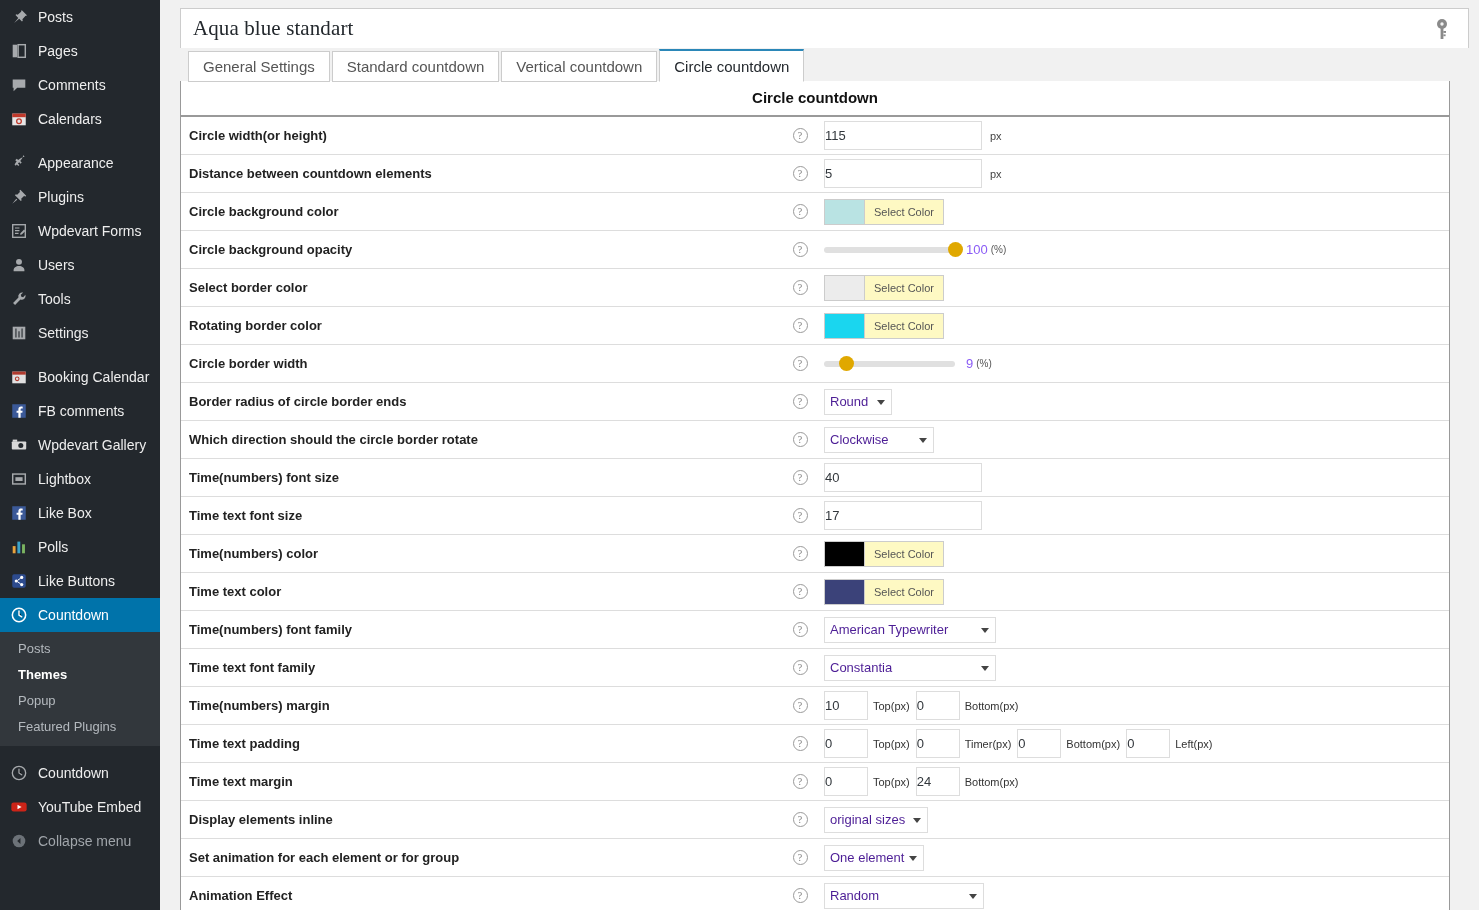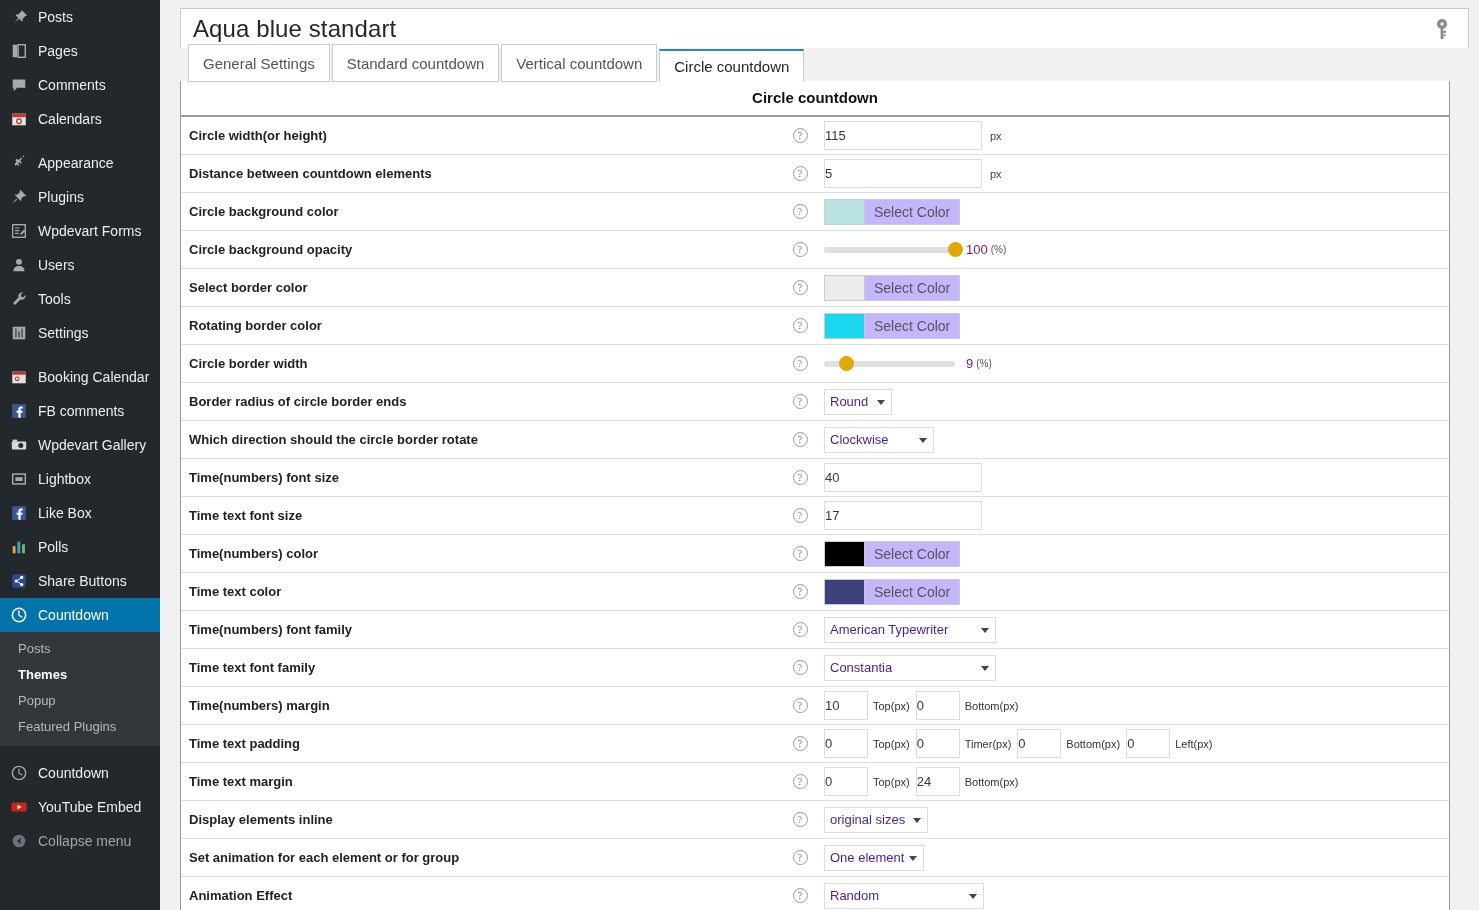--- a/index.html
+++ b/index.html
@@ -62,40 +62,41 @@
   .panel-title {
     background: #fff;
     border: 1px solid #ccc;
     border-bottom: none;
     height: 40px;
     display: flex; align-items: center;
     padding: 0 12px;
     position: relative;
   }
   .panel-title .ttxt {
-    font-size: 24px; font-weight: 400; color: #23282d;
+    font-size: 21px; font-weight: 400; color: #23282d;
     letter-spacing: 0.1px;
+    font-family: Liberation Serif, serif;
   }
   .panel-title .keywrap {
     position: absolute; right: 18px; top: 50%; margin-top: -11px;
   }
 
   .tabs {
     display: flex; align-items: flex-end;
     height: 33px;
     padding-left: 8px;
     background: #f1f1f1;
     position: relative;
     z-index: 2;
   }
   .tab {
     background: #fff;
     border: 1px solid #ccc;
     border-bottom: 1px solid #ccc;
-    height: 38px;
+    height: 31px;
     display: flex; align-items: center;
     padding: 0 14px;
     margin-right: 2px;
     font-size: 15px;
     color: #555;
     position: relative;
     top: 1px;
   }
   .tab.active {
     border-top: 2px solid #2b87b8;
@@ -176,39 +177,39 @@
   .colorpick {
     display: inline-flex; align-items: stretch;
     height: 26px;
     border: 1px solid #ccc;
     background: #f7f7f7;
   }
   .colorpick .sw { width: 40px; border-right: 1px solid #ccc; }
   .colorpick .btn {
     display: flex; align-items: center; justify-content: center;
     padding: 0 9px;
-    font-size: 14px; color: #555;
-    background: #c4b5fd;
+    font-size: 11px; color: #555;
+    background: #fef9c3;
   }
 
   .slider { display: flex; align-items: center; }
   .track {
     width: 131px; height: 6px;
     background: #e0e0e0;
     border-radius: 3px;
     position: relative;
   }
   .thumb {
     position: absolute; top: 50%;
     width: 15px; height: 15px;
     margin-top: -7.5px; margin-left: -7.5px;
     border-radius: 50%;
     background: #e0a800;
   }
-  .slider .sval { font-size: 13px; color: #701a75; margin-left: 11px; }
+  .slider .sval { font-size: 13px; color: #8b5cf6; margin-left: 11px; }
   .slider .spct { font-size: 10px; color: #555; margin-left: 3px; }
 
   select.sel {
     height: 26px;
     border: 1px solid #ddd;
     background: #fff;
     font-size: 13px;
     color: #4c1d95;
     padding: 2px 4px 2px 5px;
     font-family: "Liberation Sans", sans-serif;
@@ -402,21 +403,21 @@
     <div class="menu-item">
       <span class="ico">
           <svg width="18" height="18" viewBox="0 0 20 20">
             <rect x="2.5" y="2.5" width="15" height="15" rx="2" fill="#2d4b8e"></rect>
             <circle cx="13" cy="6" r="1.8" fill="#fff"></circle>
             <circle cx="7" cy="10" r="1.8" fill="#fff"></circle>
             <circle cx="13" cy="14" r="1.8" fill="#fff"></circle>
             <path stroke="#fff" stroke-width="1.1" d="M8.5 9.2l3.2-2.2M8.5 10.9l3.2 2.2"></path>
           </svg>
         </span>
-      <span class="mlabel">Share Buttons</span>
+      <span class="mlabel">Like Buttons</span>
     </div>
 
     <div class="menu-item active">
       <span class="ico">
           <svg width="18" height="18" viewBox="0 0 20 20">
             <circle cx="10" cy="10" r="7.4" fill="none" stroke="#fff" stroke-width="1.7"></circle>
             <path stroke="#fff" stroke-width="1.6" stroke-linecap="round" d="M10 5.6V10l3 2"></path>
           </svg>
         </span>
       <span class="mlabel">Countdown</span>

